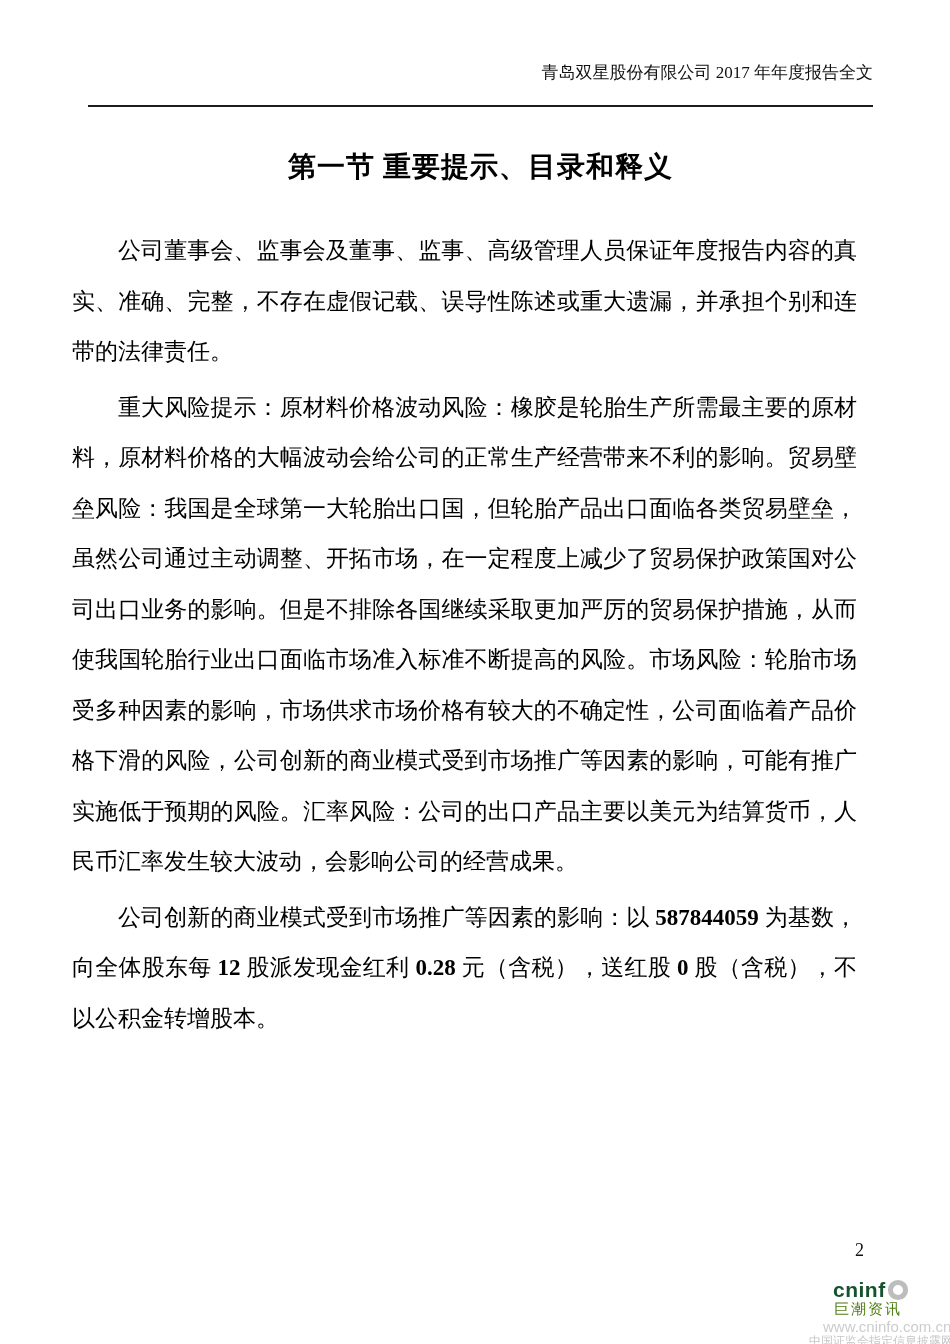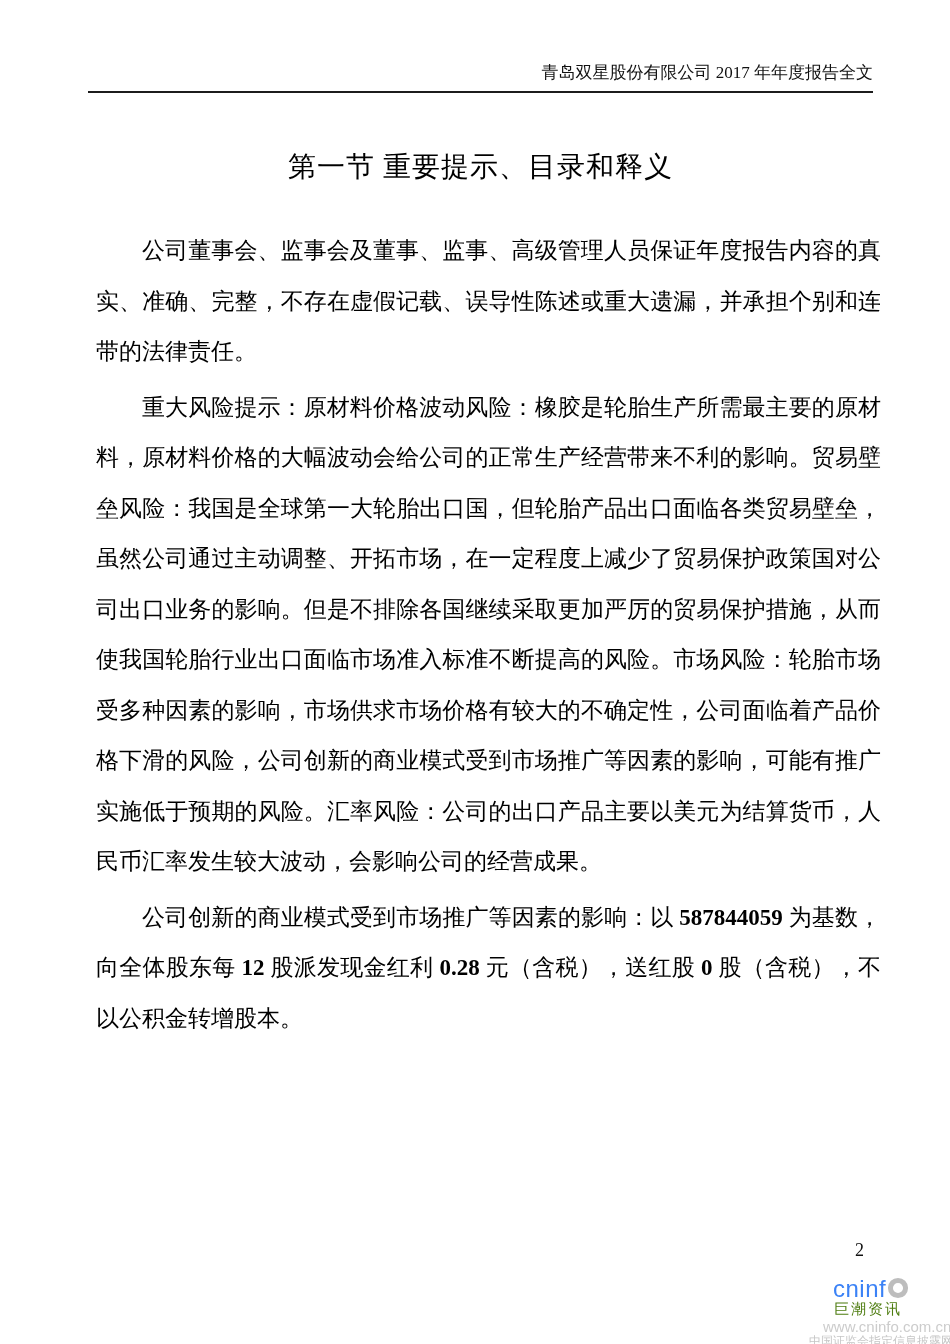--- a/index.html
+++ b/index.html
@@ -17,36 +17,36 @@
   .header {
     position: absolute;
     top: 60px;
     left: 88px;
     width: 785px;
     text-align: right;
     font-size: 17px;
     line-height: 26px;
     color: #111111;
     border-bottom: 2px solid #1c1c1c;
-    padding-bottom: 5px;
+    padding-bottom: 19px;
   }
   .doc-title {
     position: absolute;
     top: 148px;
     left: 88px;
     width: 785px;
     text-align: center;
     font-size: 28px;
-    font-weight: normal;
+    font-weight: bold;
     letter-spacing: 1px;
   }
   .content {
     position: absolute;
     top: 226px;
-    left: 96px;
+    left: 72px;
     width: 785px;
     font-size: 23px;
     line-height: 50.5px;
     text-align: justify;
     text-justify: inter-ideograph;
   }
   .content p {
     text-indent: 2em;
     margin-bottom: 5px;
   }
@@ -69,24 +69,24 @@
     text-align: left;
     user-select: none;
   }
   .wm-logo-row {
     display: flex;
     align-items: center;
     gap: 1px;
     margin-left: 10px;
   }
   .wm-logo-text {
-    font-size: 24px;
-    font-weight: normal;
+    font-size: 21px;
+    font-weight: bold;
     letter-spacing: 0.5px;
-    color: #3b82f6;
+    color: #14532d;
   }
   .wm-swirl { width: 22px; height: 22px; }
   .wm-name {
     margin-left: 11px;
     font-size: 15px;
     letter-spacing: 2px;
     color: #4d7c0f;
   }
   .wm-url {
     margin-top: 2px;

